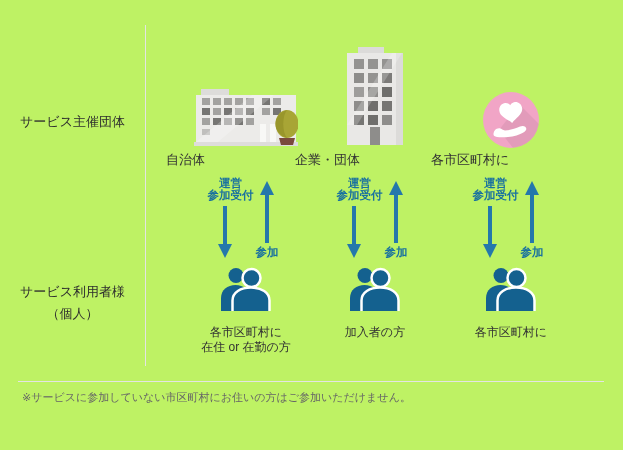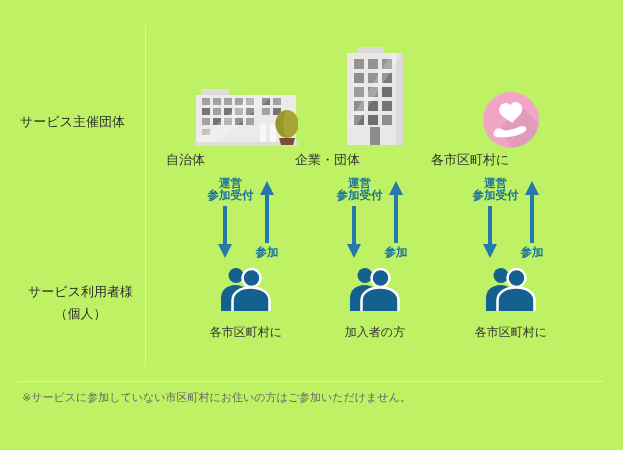--- a/index.html
+++ b/index.html
@@ -3,21 +3,21 @@
 <meta charset="utf-8">
 <style>
   html,body{margin:0;padding:0;background:#fff;}
   .stage{
     position:relative;width:623px;height:450px;background:#bef264;overflow:hidden;
     font-family:"Liberation Sans","DejaVu Sans",sans-serif;color:#333;
   }
   .abs{position:absolute;}
   
   .rail-host{left:0;top:113px;width:145px;text-align:center;font-size:13px;color:#2e2e2e;}
-  .rail-user{left:0;top:281px;width:145px;text-align:center;font-size:13px;color:#2e2e2e;line-height:22px;padding-left:8px;}
+  .rail-user{left:0;top:281px;width:145px;text-align:center;font-size:13px;color:#2e2e2e;line-height:22px;}
   .rail-user span{display:block;}
   .v-divider{left:145px;top:25px;width:1px;height:341px;background:#e4e4e4;}
   
   .col{top:0;width:160px;height:450px;}
   .col-1{left:166px;} .col-2{left:295px;} .col-3{left:431px;}
   .cx{left:50%;transform:translateX(-50%);}
   .icon-cityhall{top:86px;width:104px;height:62px;}
   .icon-office{top:47px;width:58px;height:100px;}
   .icon-heart{top:92px;width:56px;height:56px;}
   .org-label{top:151px;width:100%;text-align:left;font-size:13px;color:#333;}
@@ -94,20 +94,21 @@
     </svg>
     <div class="abs join-label">参加</div>
     <svg class="abs cx people-icon" viewBox="0 0 54 44">
       <circle cx="17" cy="8.5" r="7.5" fill="#14618f"></circle>
       <path d="M2 45 V31 C2 23 8.5 18 16.5 18 C24.5 18 31 23 31 31 V45 Z" fill="#14618f"></path>
       <circle cx="32.5" cy="11" r="9" fill="#14618f" stroke="#ffffff" stroke-width="2.5"></circle>
       <path d="M13.5 46 V33.5 C13.5 25.5 21.5 20.5 32 20.5 C42.5 20.5 50.5 25.5 50.5 33.5 V46 Z" fill="#14618f" stroke="#ffffff" stroke-width="2.5"></path>
     </svg>
     <div class="abs user-label">
       <span>各市区町村に</span>
+      <span>在住 or 在勤の方</span>
     </div>
   </div>
 
   <div class="abs col col-2">
     <svg class="abs cx icon-office" viewBox="0 0 58 100">
       <rect x="12" y="0" width="26" height="6" fill="#dcdbd9"></rect>
       <rect x="1" y="6" width="56" height="92" fill="#e9e8e6"></rect>
       <rect x="50" y="6" width="7" height="92" fill="#dcdbd9"></rect>
       <rect x="8" y="12" width="10" height="10" fill="#949391"></rect>
         <rect x="22" y="12" width="10" height="10" fill="#949391"></rect>

